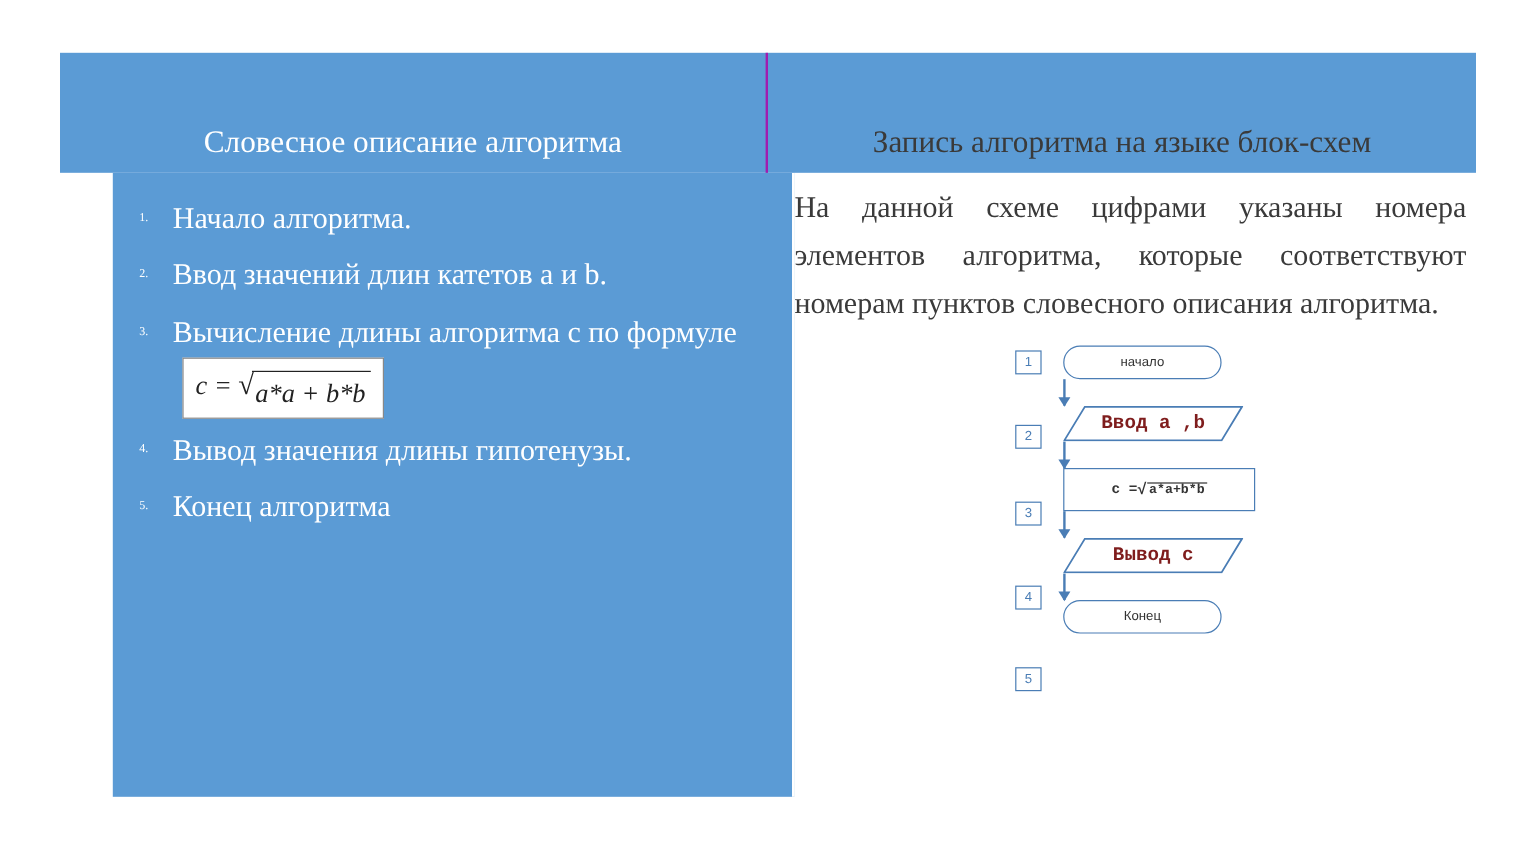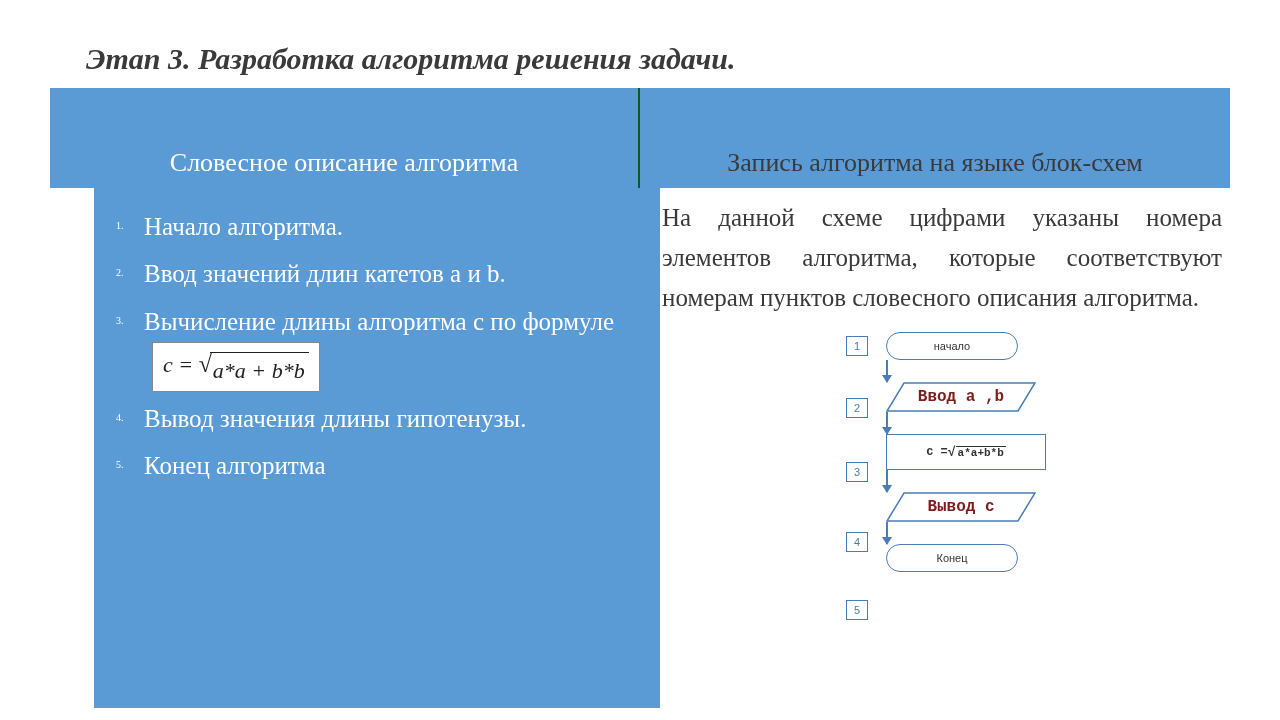--- a/index.html
+++ b/index.html
@@ -29,21 +29,21 @@
     border-top: 2px solid #fff;
   }
   .header-row {
     display: flex;
     height: 100px;
     position: relative;
   }
   .header-cell {
     width: 50%;
     background: #5b9bd5;
-    border-right: 2px solid #14532d;
+    border-right: 2px solid #a21caf;
     position: relative;
   }
   .header-cell:last-child { border-right: none; }
   .header-label {
     position: absolute;
     bottom: 10px;
     left: 0;
     right: 0;
     text-align: center;
     font-size: 26px;
@@ -211,21 +211,20 @@
     display: inline-flex;
     align-items: flex-start;
   }
   .mini-sqrt-sym { font-size: 13px; line-height: 1; }
   .mini-sqrt-body { border-top: 1px solid #333; padding: 0 2px; font-size: 11px; }
 </style>
 </head>
 <body>
 
 <div class="slide">
-  <div class="title">Этап 3. Разработка алгоритма решения задачи.</div>
 
   <div class="table-wrap">
     <div class="header-row">
       <div class="header-cell">
         <div class="header-label">Словесное описание алгоритма</div>
       </div>
       <div class="header-cell right">
         <div class="header-label">Запись алгоритма на языке блок-схем</div>
       </div>
     </div>

